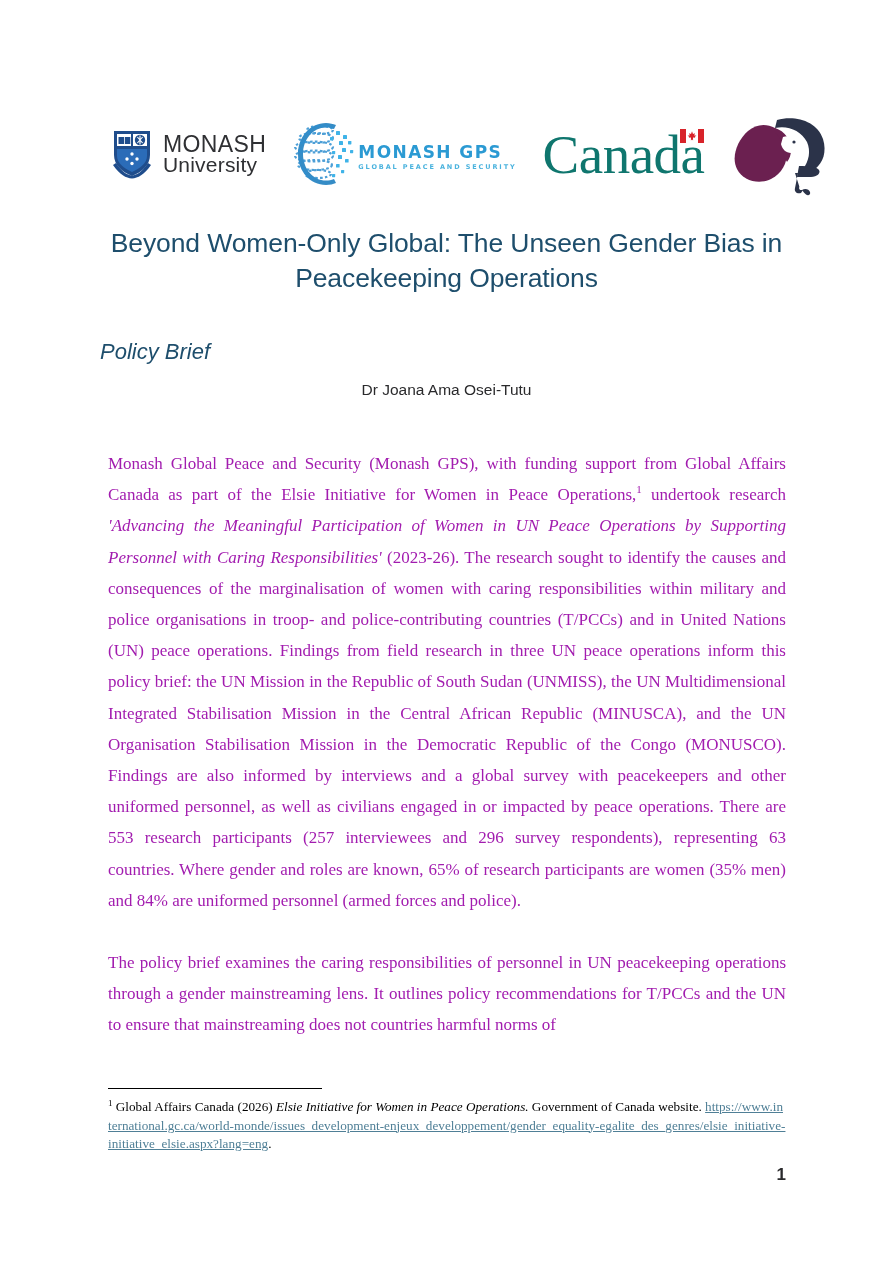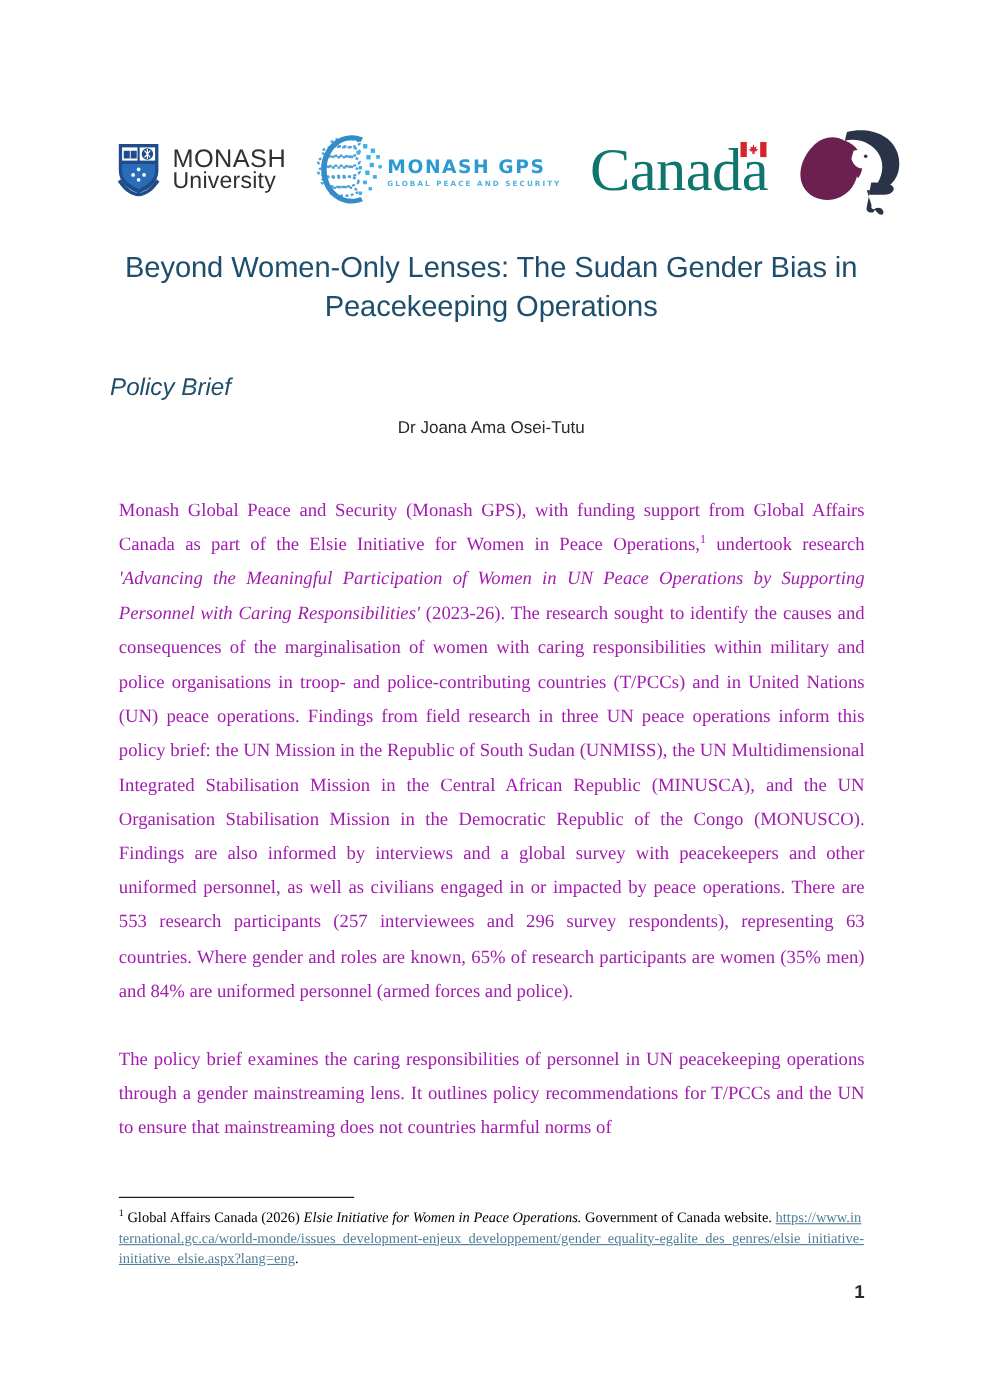--- a/index.html
+++ b/index.html
@@ -20,27 +20,27 @@
     position: absolute;
     left: 0; top: 0;
     width: 893px;
     height: 1263px;
     background: #fff;
   }
 
   
   .logo-row {
     position: absolute;
-    left: 124px;
+    left: 108px;
     top: 108px;
     width: 680px;
     height: 92px;
     display: flex;
     align-items: center;
-    justify-content: center;
+    justify-content: space-between;
     gap: 0px;
   }
 
   .logo {
     display: flex;
     align-items: center;
     flex: none;
   }
 
   
@@ -289,21 +289,21 @@
         <path d="M23 20 C12 30 6 46 12 58 C18 70 34 74 46 68 C58 62 63 50 62 38 C61 28 57 21 50 17 C41 12 31 13 23 20 Z" fill="#6b2050"></path>
         <path d="M50 17 C60 20 66 29 66 39 C66 44 64.5 48 62 51 L58 44 C60 36 57 27 50 22 Z" fill="#6b2050"></path>
         <path d="M58 26 C64 24 70 27 72 32 C74 37 71 42 66 42 C61 42 57 38 56 33 Z" fill="#ffffff"></path>
         <path d="M66 28 C69 28 71 30 71 32.5 C71 35 69 37 66.5 37 C64 37 62 35 62 32.5 C62 30 64 28 66 28 Z" fill="#ffffff"></path>
         <circle cx="69" cy="31" r="1.6" fill="#2b3349"></circle>
         <path d="M72 31.5 L79 33 L72 35 Z" fill="#ffffff"></path>
       </svg>
     </div>
   </div>
 
-  <div class="doc-title">Beyond Women-Only Lenses: The Sudan Gender Bias in Peacekeeping Operations</div>
+  <div class="doc-title">Beyond Women-Only Global: The Unseen Gender Bias in Peacekeeping Operations</div>
   <div class="doc-subtitle">Policy Brief</div>
   <div class="doc-author">Dr Joana Ama Osei-Tutu</div>
 
   <div class="body-area">
     <p class="para"><span>Monash Global Peace and Security (Monash GPS), with funding support from Global Affairs Canada as part of the Elsie Initiative for Women in Peace Operations,</span><span class="fn-ref">1</span><span> undertook research </span><i>'Advancing the Meaningful Participation of Women in UN Peace Operations by Supporting Personnel with Caring Responsibilities'</i><span> (2023-26). The research sought to identify the causes and consequences of the marginalisation of women with caring responsibilities within military and police organisations in troop- and police-contributing countries (T/PCCs) and in United Nations (UN) peace operations. Findings from field research in three UN peace operations inform this policy brief: the UN Mission in the Republic of South Sudan (UNMISS), the UN Multidimensional Integrated Stabilisation Mission in the Central African Republic (MINUSCA), and the UN Organisation Stabilisation Mission in the Democratic Republic of the Congo (MONUSCO). Findings are also informed by interviews and a global survey with peacekeepers and other uniformed personnel, as well as civilians engaged in or impacted by peace operations. There are 553 research participants (257 interviewees and 296 survey respondents), representing 63 countries. Where gender and roles are known, 65% of research participants are women (35% men) and 84% are uniformed personnel (armed forces and police).</span></p>
 
     <p class="para">The policy brief examines the caring responsibilities of personnel in UN peacekeeping operations through a gender mainstreaming lens. It outlines policy recommendations for T/PCCs and the UN to ensure that mainstreaming does not countries harmful norms of</p>
   </div>
 
   <div class="footnote-area">

